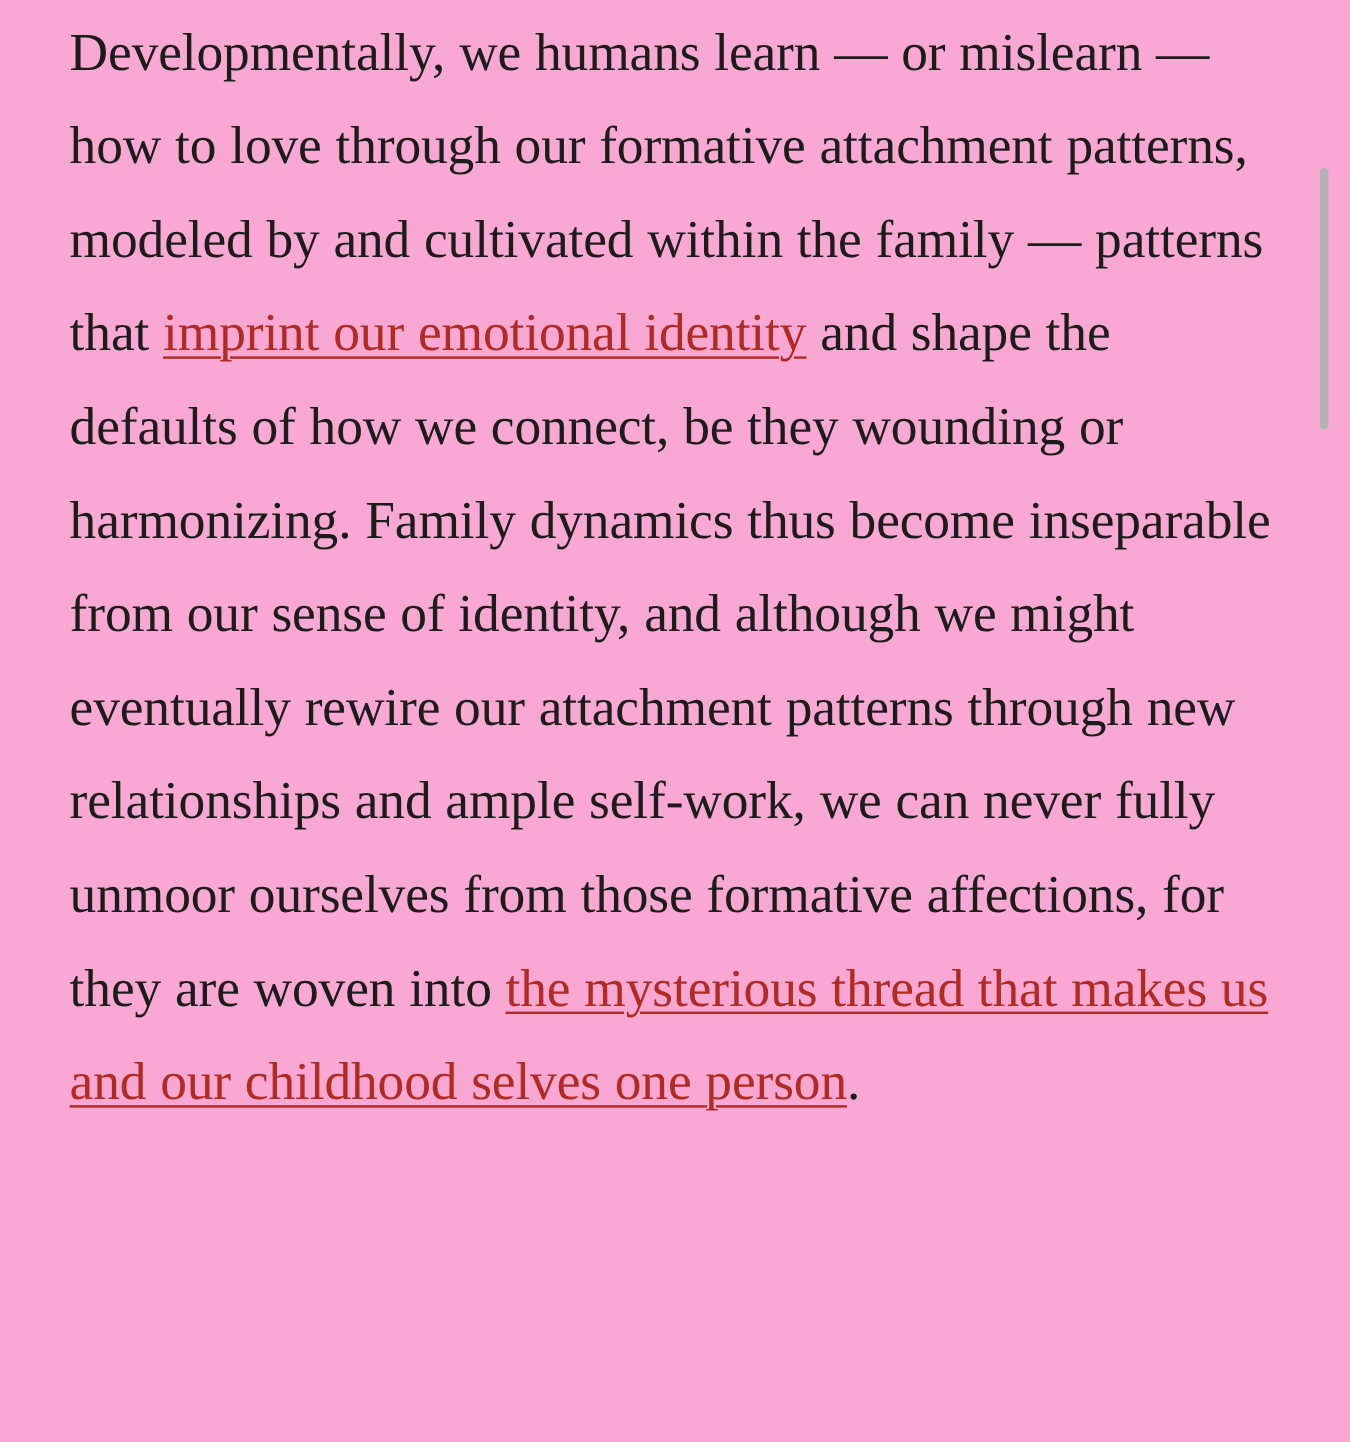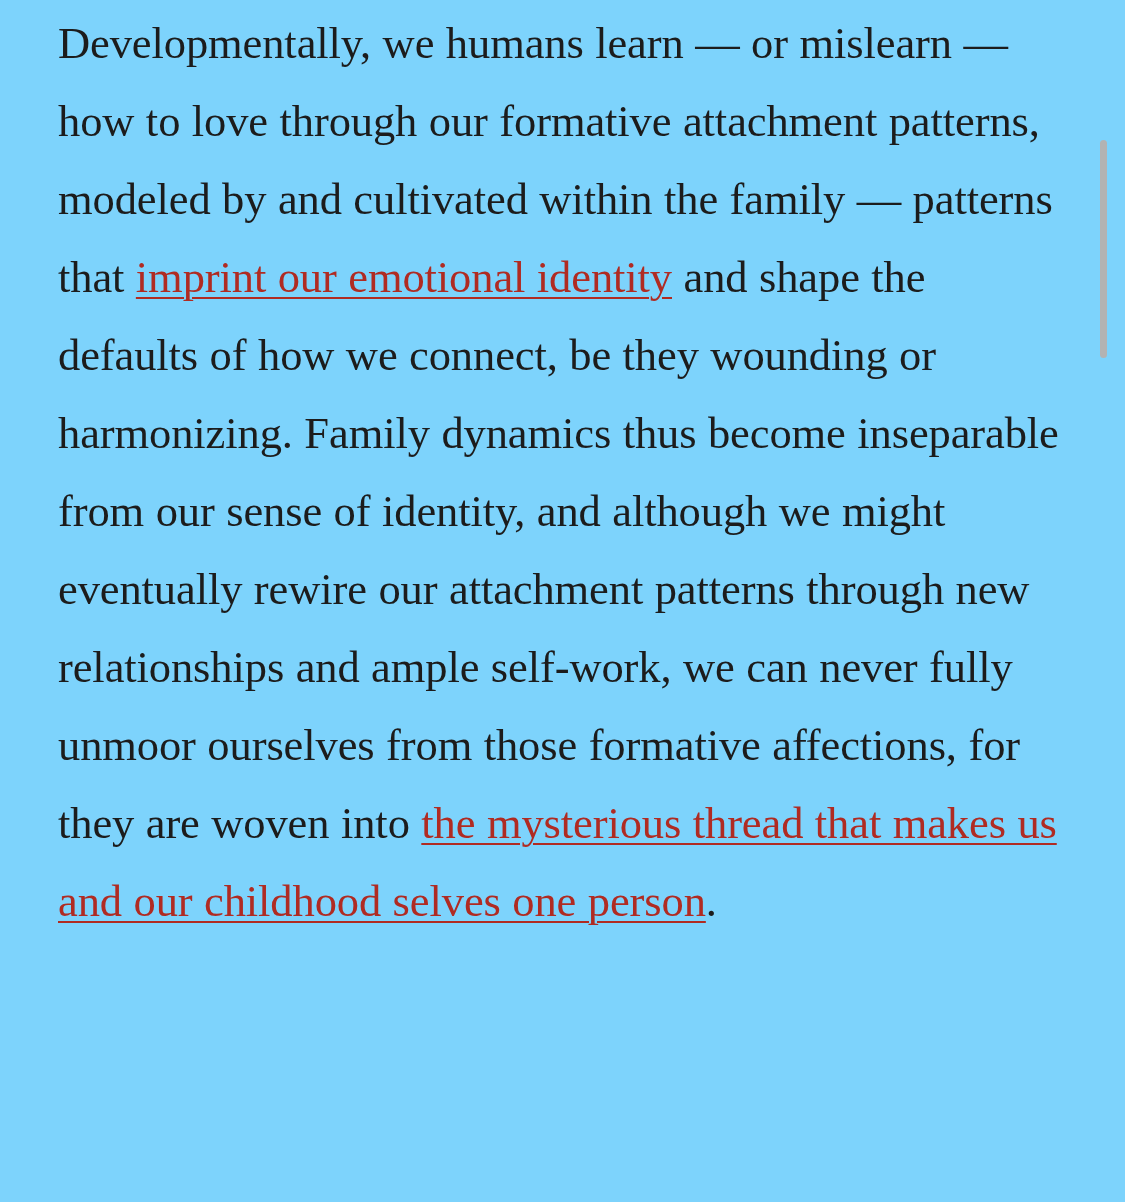--- a/index.html
+++ b/index.html
@@ -10,21 +10,21 @@
   body {
     width: 1125px;
     height: 1202px;
     overflow: hidden;
     font-family: "Liberation Serif", "DejaVu Serif", serif;
   }
   #page {
     position: relative;
     width: 1125px;
     height: 1202px;
-    background: #7dd3fc;
+    background: #f9a8d4;
   }
   #article-body {
     position: absolute;
     left: 58px;
     top: 4px;
     width: 1012px;
     color: #1c1c1c;
     font-size: 44.5px;
     line-height: 78px;
     letter-spacing: -0.1px;

